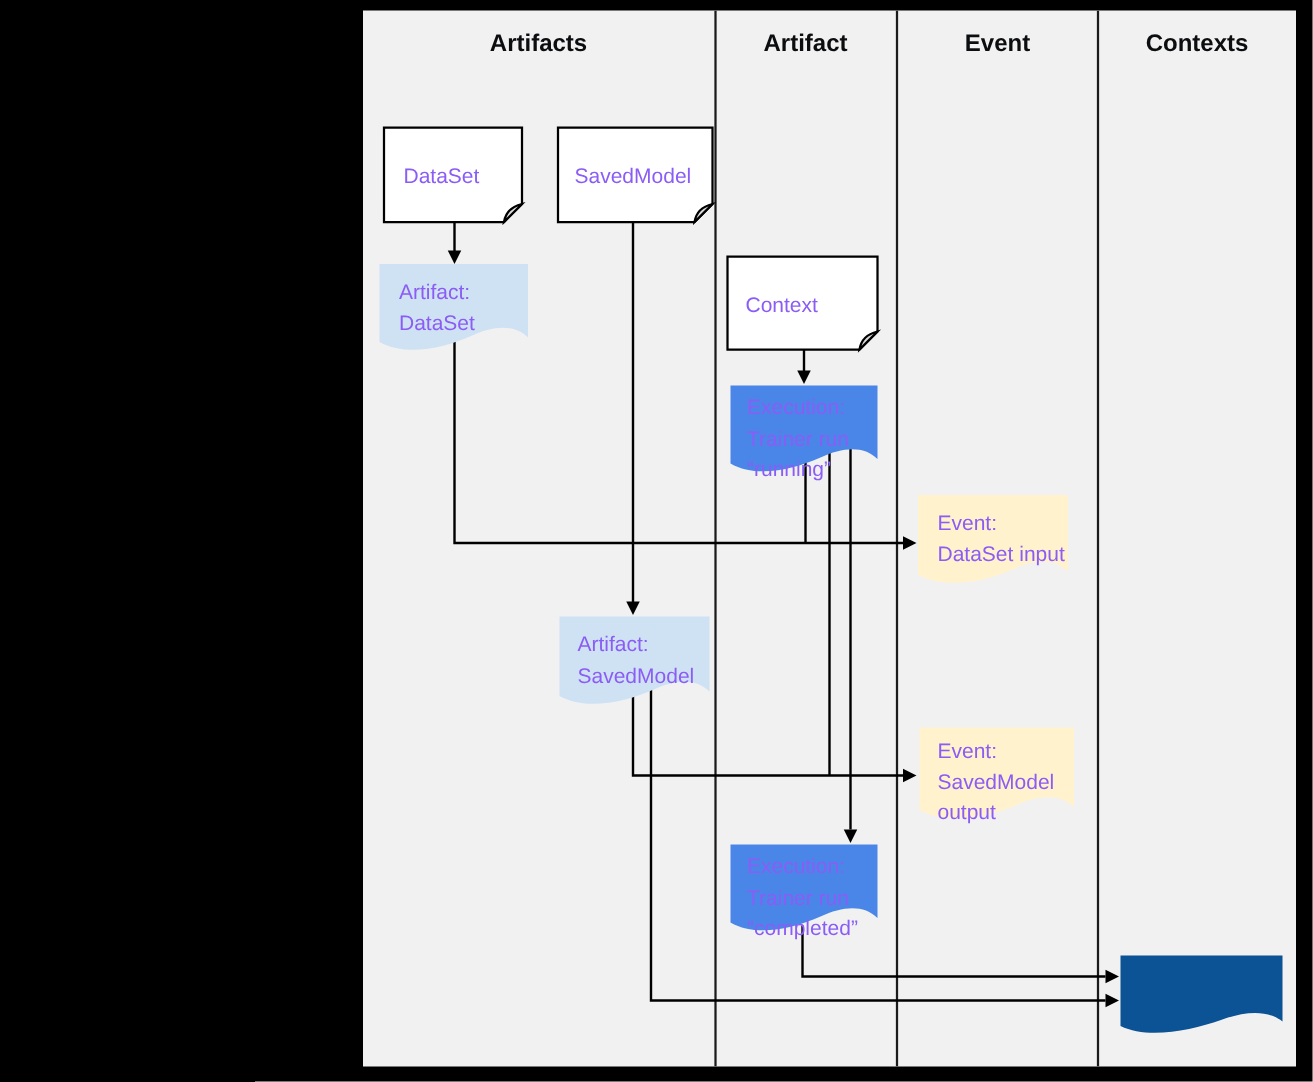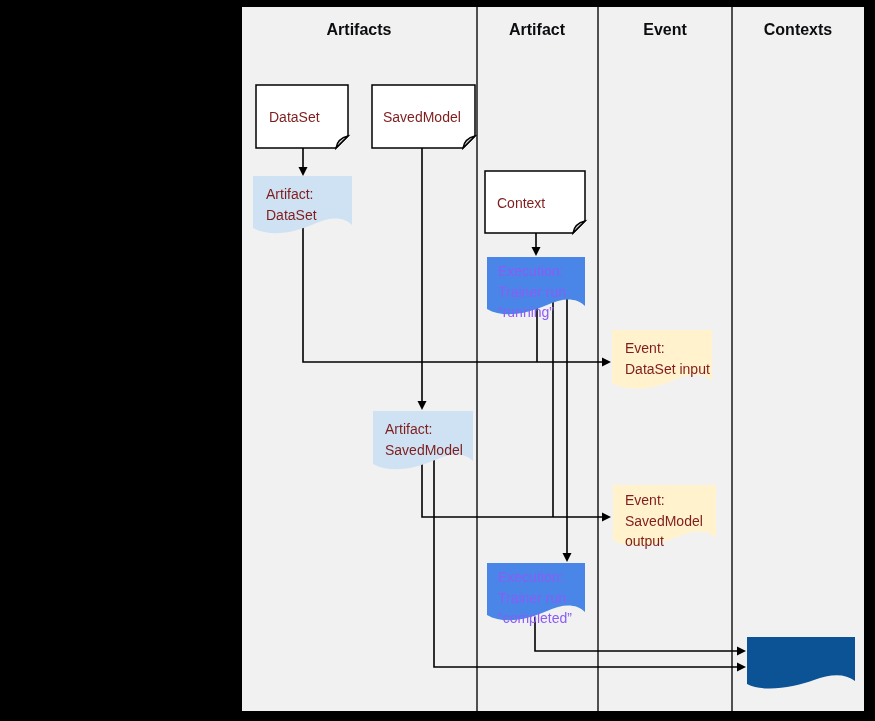--- a/index.html
+++ b/index.html
@@ -12,21 +12,21 @@
     position:absolute;left:242px;top:7px;width:622px;height:704px;
     background:#f1f1f2;
   }
   #shapes{position:absolute;left:0;top:0;}
   .hdr{
     position:absolute;top:13px;transform:translateX(-50%);
     font-size:16px;line-height:20px;font-weight:700;color:#0c0d0f;
     white-space:nowrap;
   }
   .lbl{
-    position:absolute;font-size:14px;line-height:20.5px;color:#7f1d1d;
+    position:absolute;font-size:14px;line-height:20.5px;color:#8b5cf6;
     white-space:pre-line;
   }
   .lbl.light{color:#8b5cf6;}
 </style>
 </head>
 <body>
 
 <div id="canvas">
 
   <svg id="shapes" width="622" height="704" viewBox="0 0 622 704">

